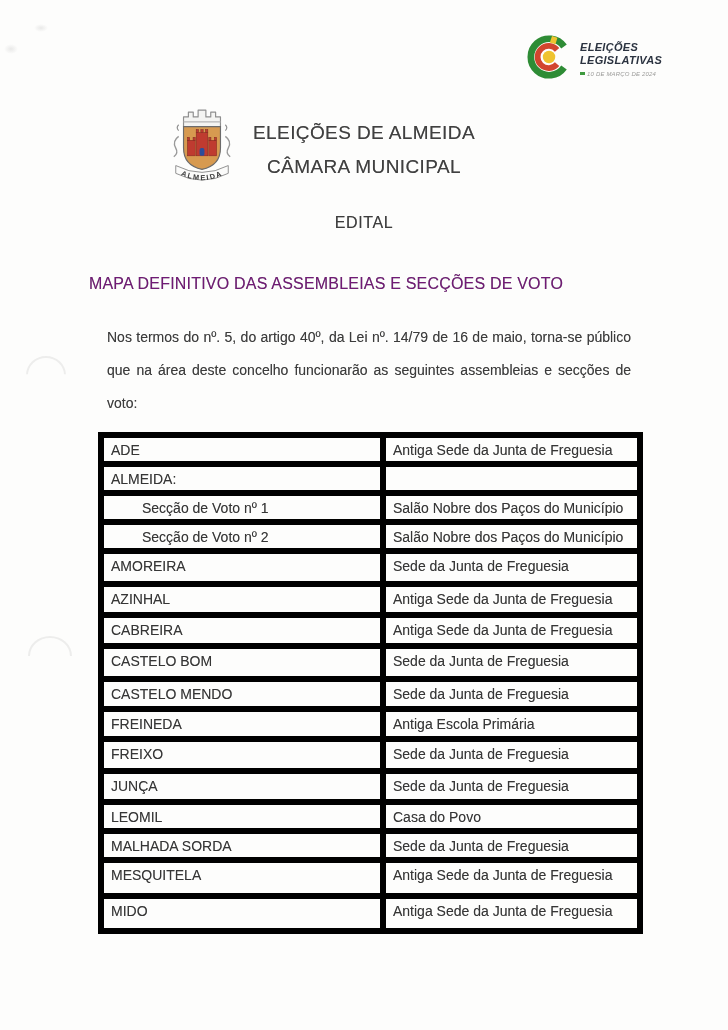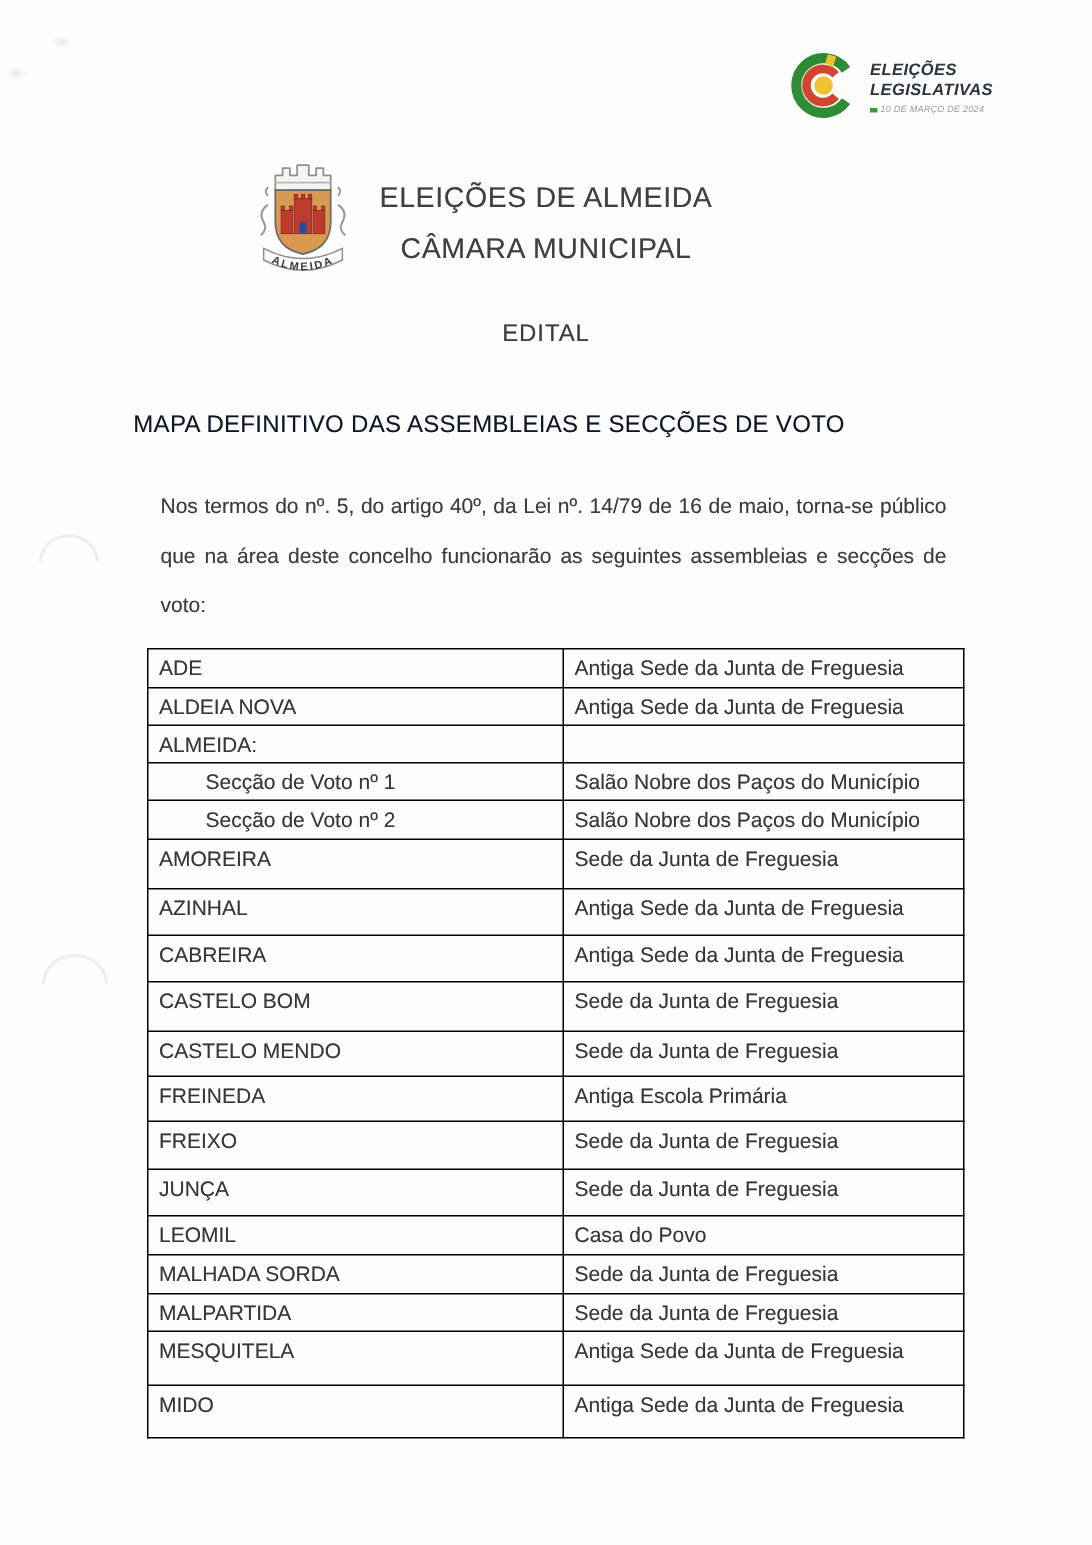--- a/index.html
+++ b/index.html
@@ -26,30 +26,30 @@
   .el-date{font-size:10px;transform:scale(.6);transform-origin:left center;white-space:nowrap;color:#9a9a98;letter-spacing:.3px;}
 
   
   .crest{position:absolute;left:167px;top:105px;}
   .titles{position:absolute;left:0;top:116px;width:728px;text-align:center;}
   .title-line{font-size:19px;line-height:34px;color:#404040;letter-spacing:.4px;text-shadow:0 0 .4px rgba(60,60,60,.55);}
 
   .edital{position:absolute;left:0;top:214px;width:728px;text-align:center;
     font-size:16px;letter-spacing:.6px;color:#3d3d3d;text-shadow:0 0 .4px rgba(60,60,60,.5);}
   .subject{position:absolute;left:0;top:275px;width:652px;text-align:center;
-    font-size:16px;letter-spacing:.2px;color:#0f172a;text-shadow:0 0 .4px rgba(60,60,60,.5);}
+    font-size:16px;letter-spacing:.2px;color:#701a75;text-shadow:0 0 .4px rgba(60,60,60,.5);}
 
   .intro{position:absolute;left:107px;top:321px;width:524px;margin:0;
     font-size:14px;line-height:33px;text-align:justify;color:#3c3c3c;
     text-shadow:0 0 .3px rgba(60,60,60,.45);}
 
   
   .polling{position:absolute;left:98px;top:432px;width:545px;
     border-collapse:collapse;table-layout:fixed;font-size:14px;color:#363636;}
-  .polling td{border:1px solid #000000;padding:3px 6px 2px 7px;vertical-align:top;
+  .polling td{border:6px solid #000000;padding:3px 6px 2px 7px;vertical-align:top;
     line-height:18px;overflow:hidden;white-space:nowrap;
     text-shadow:0 0 .3px rgba(60,60,60,.4);}
   .polling .c1{width:263px;}
   .polling .indent{padding-left:38px;}
 </style>
 </head>
 <body>
 
 <div class="page">
 
@@ -120,24 +120,20 @@
 
   <p class="intro">Nos termos do nº. 5, do artigo 40º, da Lei nº. 14/79 de 16 de maio, torna-se público que na área deste concelho funcionarão as seguintes assembleias e secções de voto:</p>
 
   <table class="polling">
     <tbody>
       <tr style="height:26px">
           <td class="c1">ADE</td>
           <td class="c2">Antiga Sede da Junta de Freguesia</td>
         </tr>
       <tr style="height:25px">
-          <td class="c1">ALDEIA NOVA</td>
-          <td class="c2">Antiga Sede da Junta de Freguesia</td>
-        </tr>
-      <tr style="height:25px">
           <td class="c1">ALMEIDA:</td>
           <td class="c2"></td>
         </tr>
       <tr style="height:25px">
           <td class="c1 indent">Secção de Voto nº 1</td>
           <td class="c2">Salão Nobre dos Paços do Município</td>
         </tr>
       <tr style="height:26px">
           <td class="c1 indent">Secção de Voto nº 2</td>
           <td class="c2">Salão Nobre dos Paços do Município</td>
@@ -175,24 +171,20 @@
           <td class="c2">Sede da Junta de Freguesia</td>
         </tr>
       <tr style="height:26px">
           <td class="c1">LEOMIL</td>
           <td class="c2">Casa do Povo</td>
         </tr>
       <tr style="height:26px">
           <td class="c1">MALHADA SORDA</td>
           <td class="c2">Sede da Junta de Freguesia</td>
         </tr>
-      <tr style="height:25px">
-          <td class="c1">MALPARTIDA</td>
-          <td class="c2">Sede da Junta de Freguesia</td>
-        </tr>
       <tr style="height:36px">
           <td class="c1">MESQUITELA</td>
           <td class="c2">Antiga Sede da Junta de Freguesia</td>
         </tr>
       <tr style="height:35px">
           <td class="c1">MIDO</td>
           <td class="c2">Antiga Sede da Junta de Freguesia</td>
         </tr>
     </tbody>
   </table>

